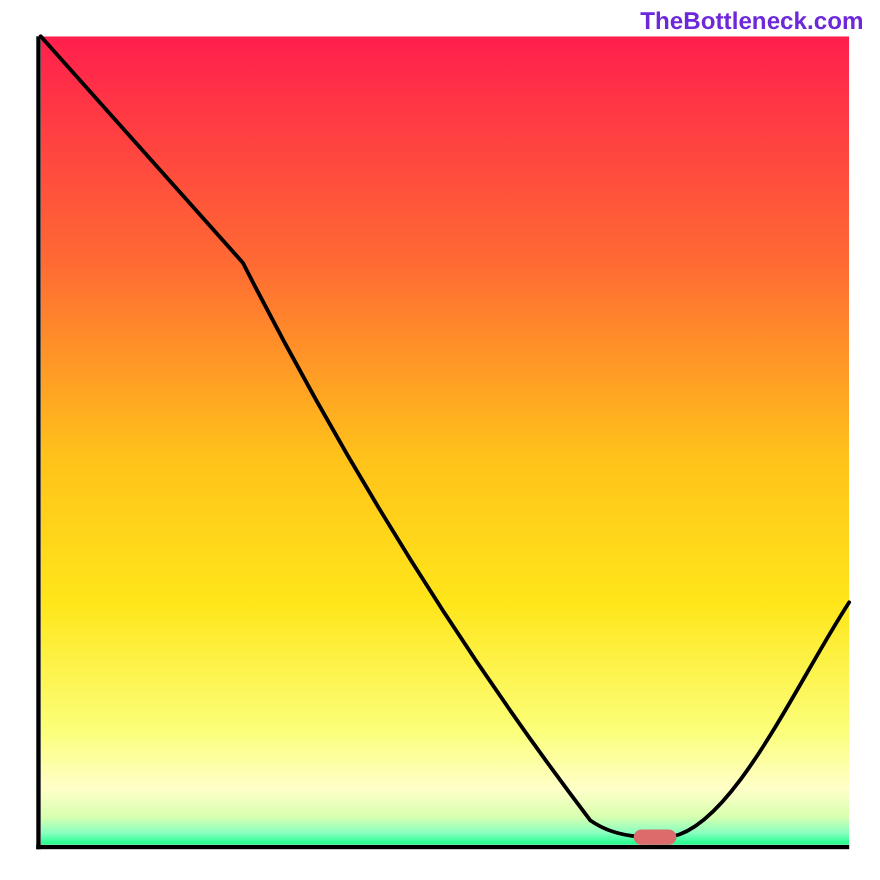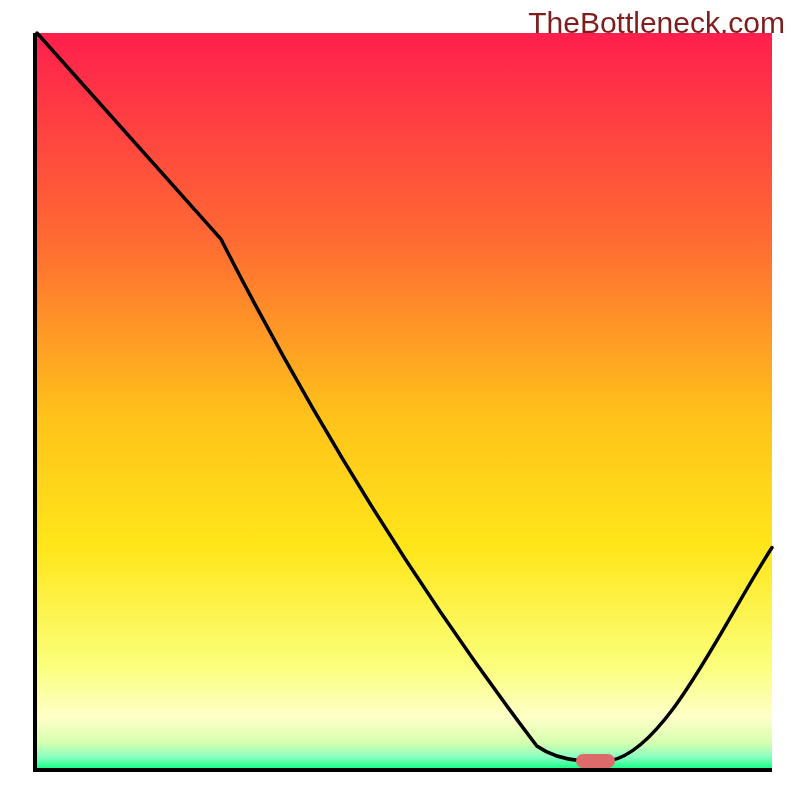--- a/index.html
+++ b/index.html
@@ -14,23 +14,23 @@
   .container {
     position: relative;
     width: 800px;
     height: 800px;
     background: #fff;
   }
   .watermark {
     position: absolute;
     top: 6px;
     right: 15px;
-    color: #7f1d1d;
-    font-size: 30px;
-    font-weight: normal;
+    color: #6d28d9;
+    font-size: 22px;
+    font-weight: bold;
     font-family: Arial, sans-serif;
     z-index: 10;
   }
   .plot-area {
     position: absolute;
     top: 33px;
     left: 33px;
     width: 735px;
     height: 735px;
     border-left: 4px solid #000;

